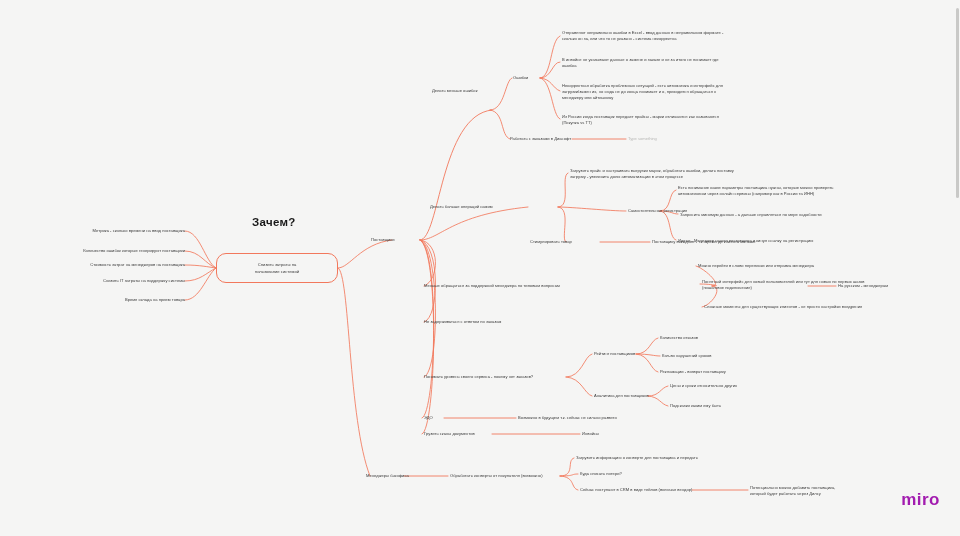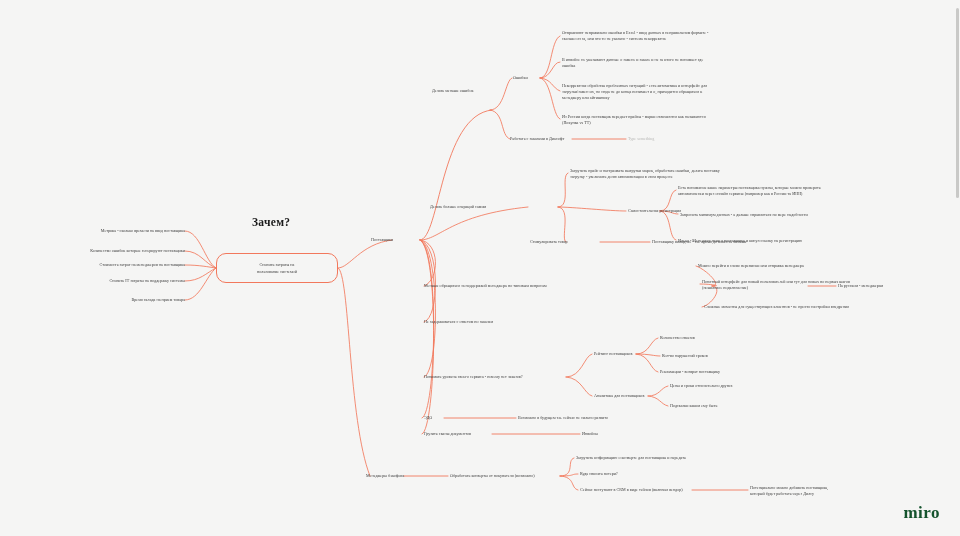--- a/index.html
+++ b/index.html
@@ -13,21 +13,20 @@
   body {
     font-family: "Liberation Sans", sans-serif;
     position: relative;
   }
   #board {
     position: absolute;
     left: 0; top: 0;
     width: 960px;
     height: 526px;
     background: #f5f5f4;
-    font-family: Liberation Serif, serif;
   }
   svg#edges {
     position: absolute;
     left: 0; top: 0;
     width: 960px;
     height: 536px;
     pointer-events: none;
   }
   .node {
     position: absolute;
@@ -66,22 +65,22 @@
   }
   .placeholder {
     position: absolute;
     color: #b9b9b7;
     font-size: 4.1px;
     z-index: 3;
   }
   .miro {
     position: absolute;
     right: 20px;
-    bottom: 3px;
-    color: #14532d;
+    bottom: 16px;
+    color: #a21caf;
     font-size: 17px;
     font-weight: bold;
     letter-spacing: 0.5px;
     z-index: 5;
   }
   .scroll-v {
     position: absolute;
     right: 1px;
     top: 8px;
     width: 3px;

